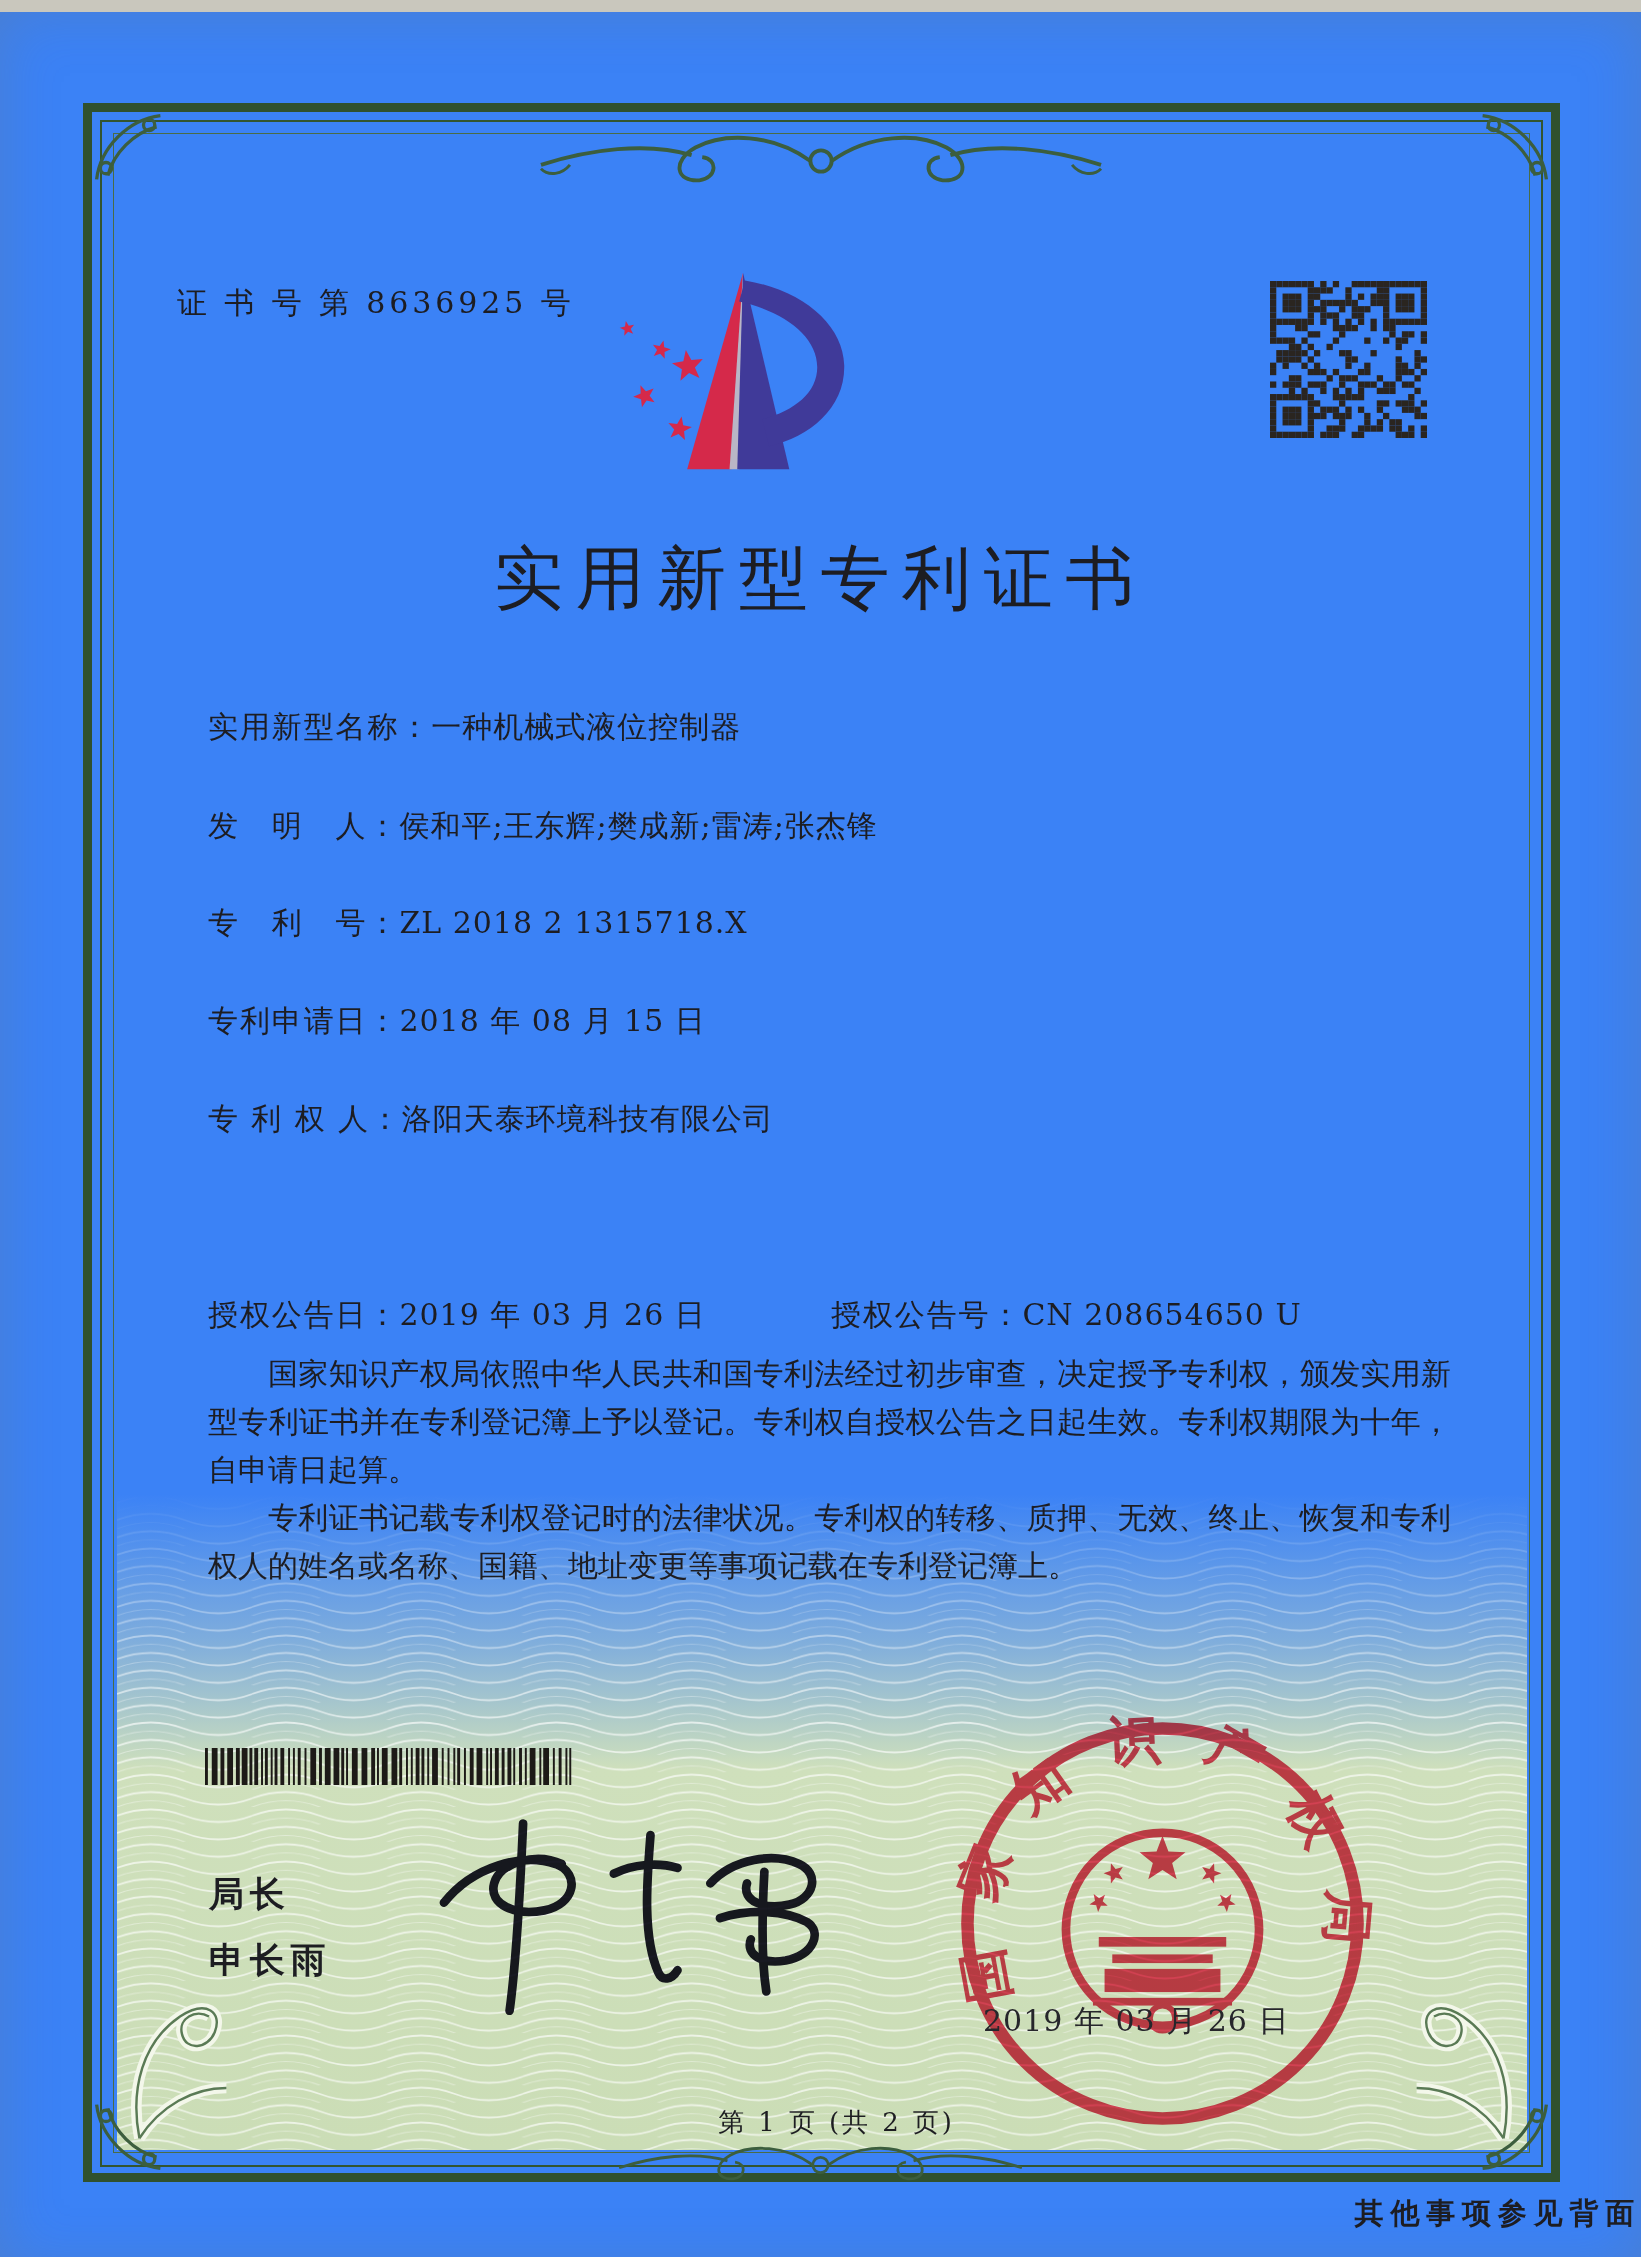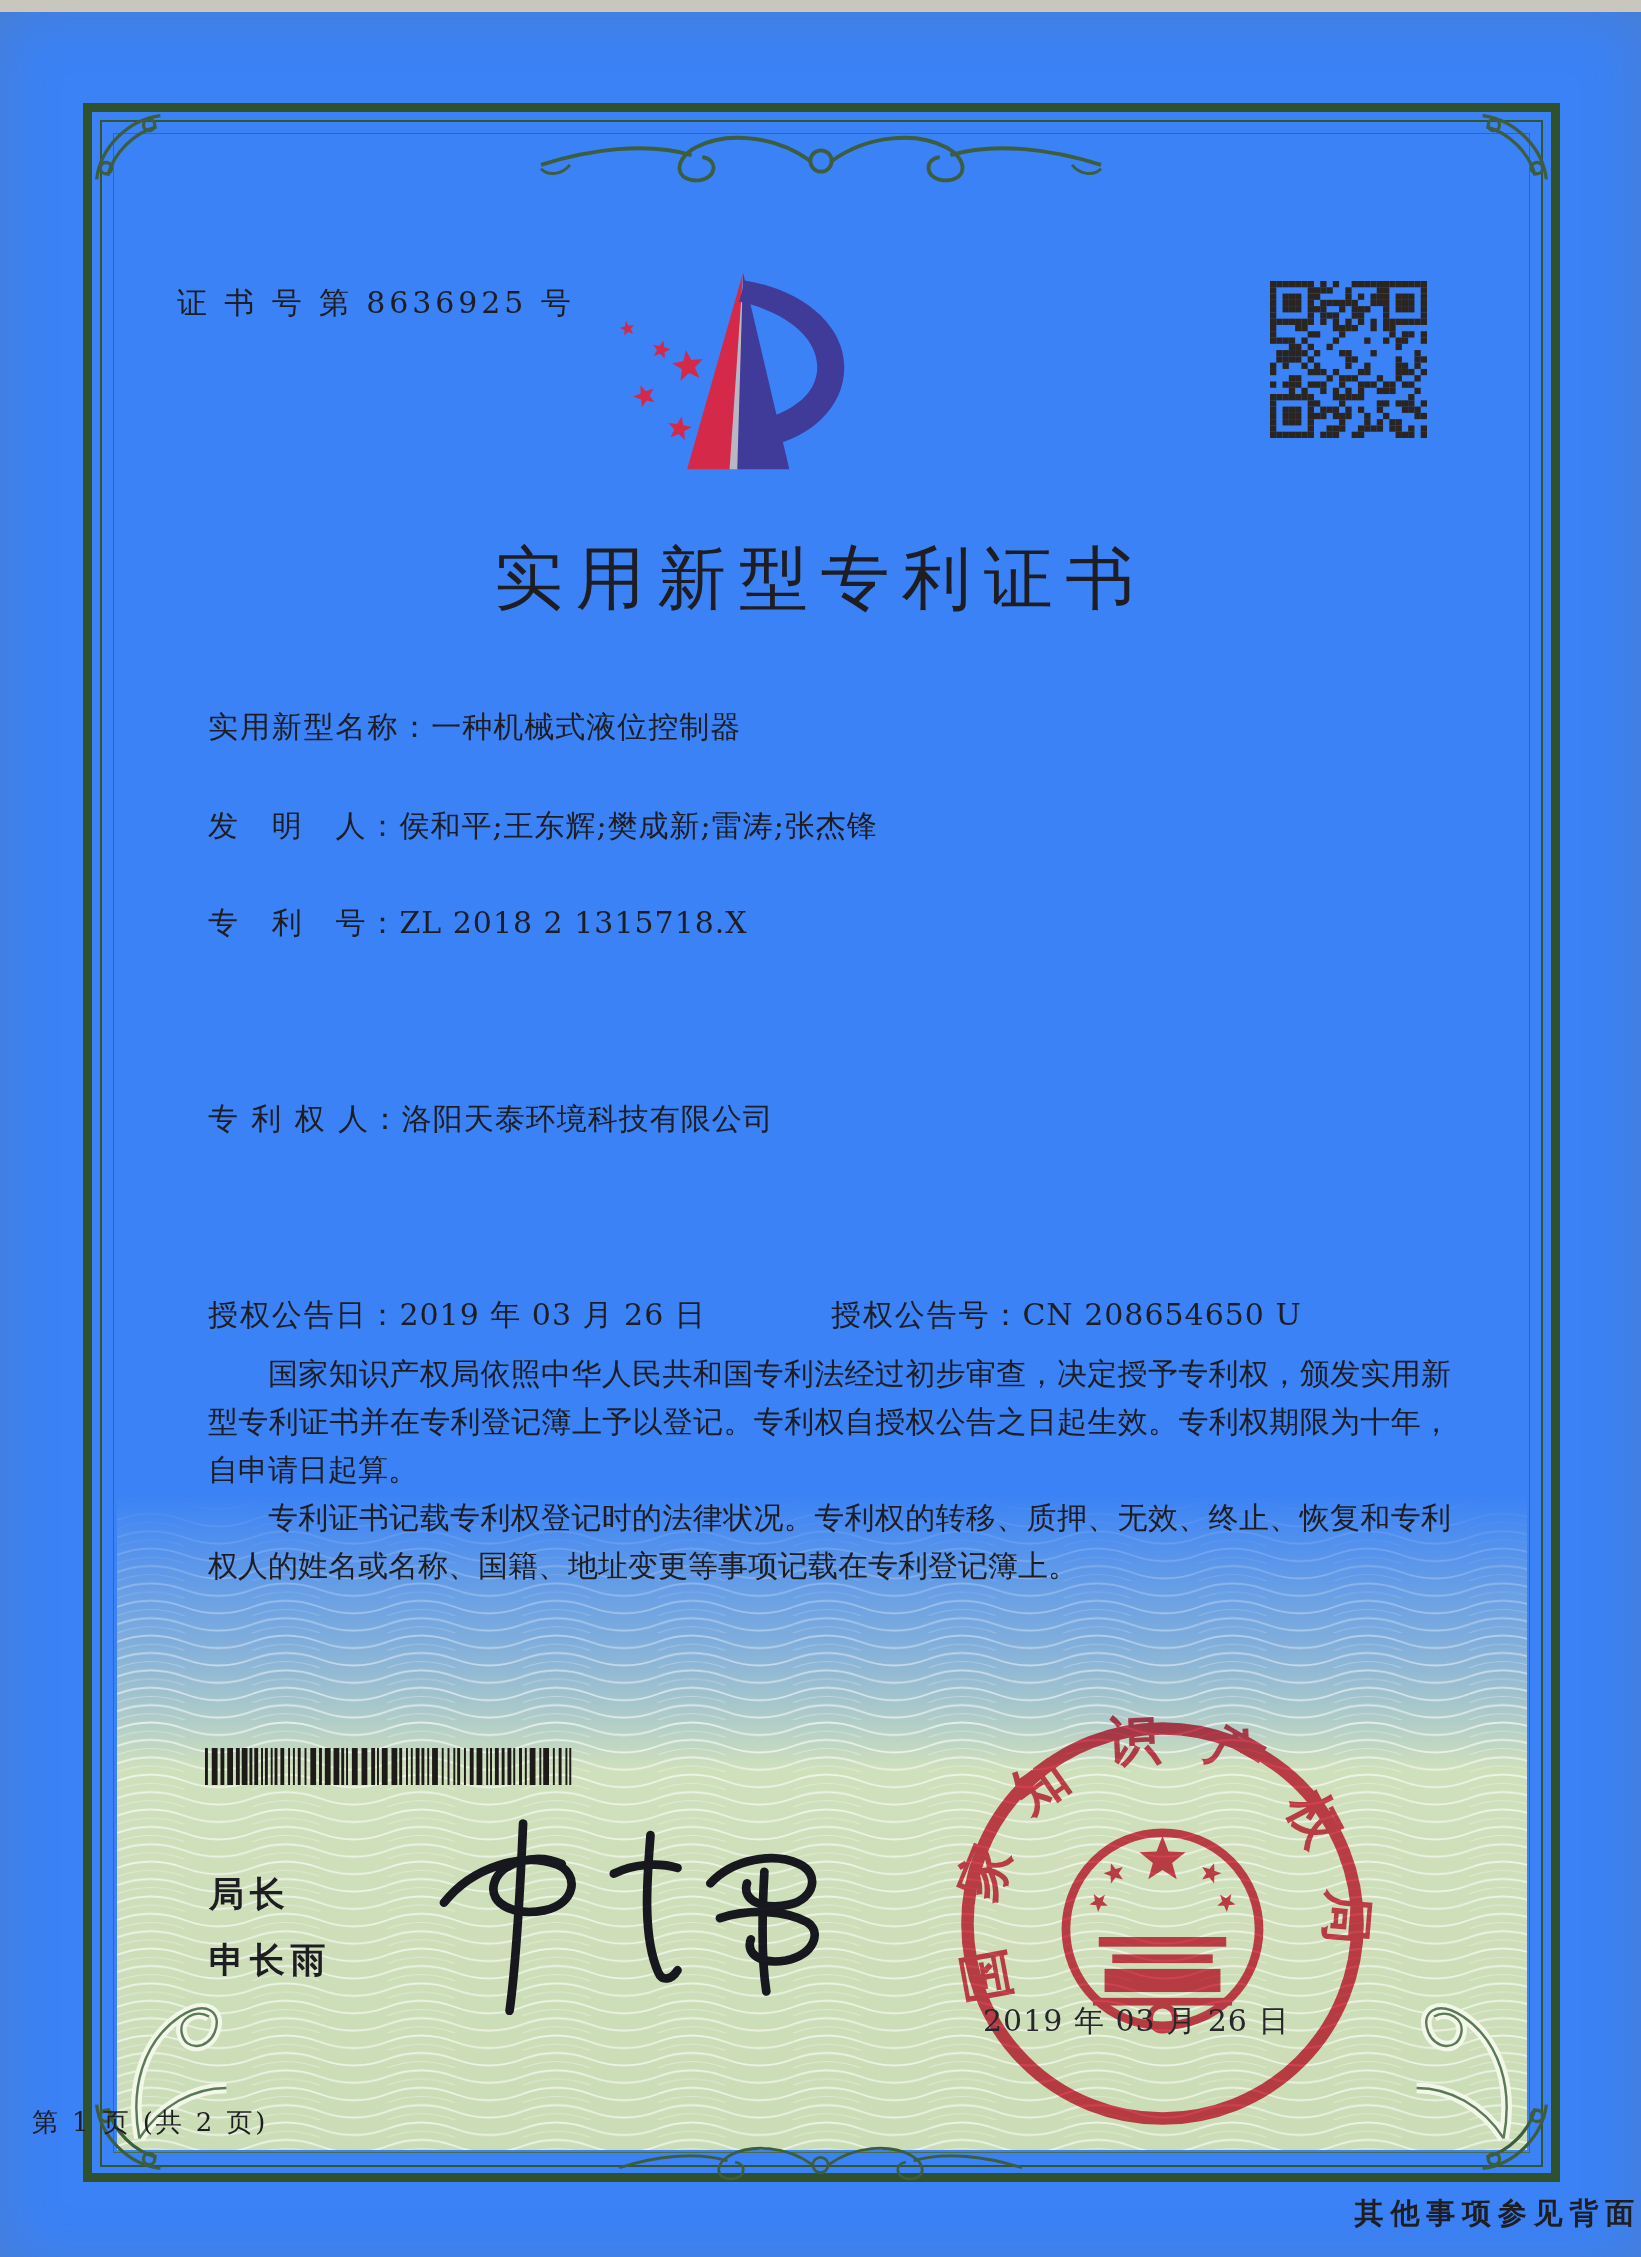--- a/index.html
+++ b/index.html
@@ -26,21 +26,21 @@
   .row .val{letter-spacing:1px;}
   .pair2{position:absolute;left:623px;top:0;}
   #paras{left:208px;top:1338px;width:1243px;font-size:30px;line-height:48px;
          text-align:justify;}
   #paras p{margin:0;text-indent:2em;}
   #director-label,#director-name{left:209px;font-size:35px;letter-spacing:5.8px;font-weight:600;
          font-family:Liberation Sans, sans-serif;}
   #director-label{top:1859px;}
   #director-name{top:1925px;}
   #seal-date{left:983px;top:1989px;font-size:30px;letter-spacing:1px;z-index:6;color:#26262b;}
-  #page-info{left:0;right:0;top:2093px;font-size:26px;letter-spacing:2.9px;z-index:5;padding-left:32px;}
+  #page-info{left:0;right:0;top:2093px;text-align:center;font-size:26px;letter-spacing:2.9px;z-index:5;padding-left:32px;}
   #back-note{left:0;right:0;top:2182px;text-align:right;font-size:29px;letter-spacing:6.8px;font-weight:bold;}
   
   #logo{left:579px;top:253px;width:304px;height:212px;}
   #qr{left:1270px;top:269px;width:157px;height:157px;}
   #barcode{left:205px;top:1736px;width:373px;height:37px;z-index:3;}
   #signature{left:415px;top:1798px;width:415px;height:222px;z-index:4;mix-blend-mode:multiply;}
   #seal{left:952px;top:1701px;width:421px;height:421px;z-index:5;mix-blend-mode:multiply;opacity:.95;}
   .ornament{position:absolute;z-index:2;}
 </style>
 </head>
@@ -458,20 +458,23 @@
 
   <div class="row" style="top:695px">
     <span class="lbl">实用新型名称：</span><span class="val">一种机械式液位控制器</span>
   </div>
   <div class="row" style="top:794px">
     <span class="lbl">发　明　人：</span><span class="val">侯和平;王东辉;樊成新;雷涛;张杰锋</span>
   </div>
   <div class="row" style="top:891px">
     <span class="lbl">专　利　号：</span><span class="val">ZL 2018 2 1315718.X</span>
   </div>
+  <div class="row" style="top:989px">
+    <span class="lbl">专利申请日：</span><span class="val">2018 年 08 月 15 日</span>
+  </div>
   <div class="row" style="top:1087px">
     <span class="lbl">专 利 权 人：</span><span class="val">洛阳天泰环境科技有限公司</span>
   </div>
   <div class="row" style="top:1283px">
     <span class="lbl">授权公告日：</span><span class="val">2019 年 03 月 26 日</span>
     <span class="pair2">
       <span class="lbl">授权公告号：</span><span class="val">CN 208654650 U</span>
     </span>
   </div>
 

